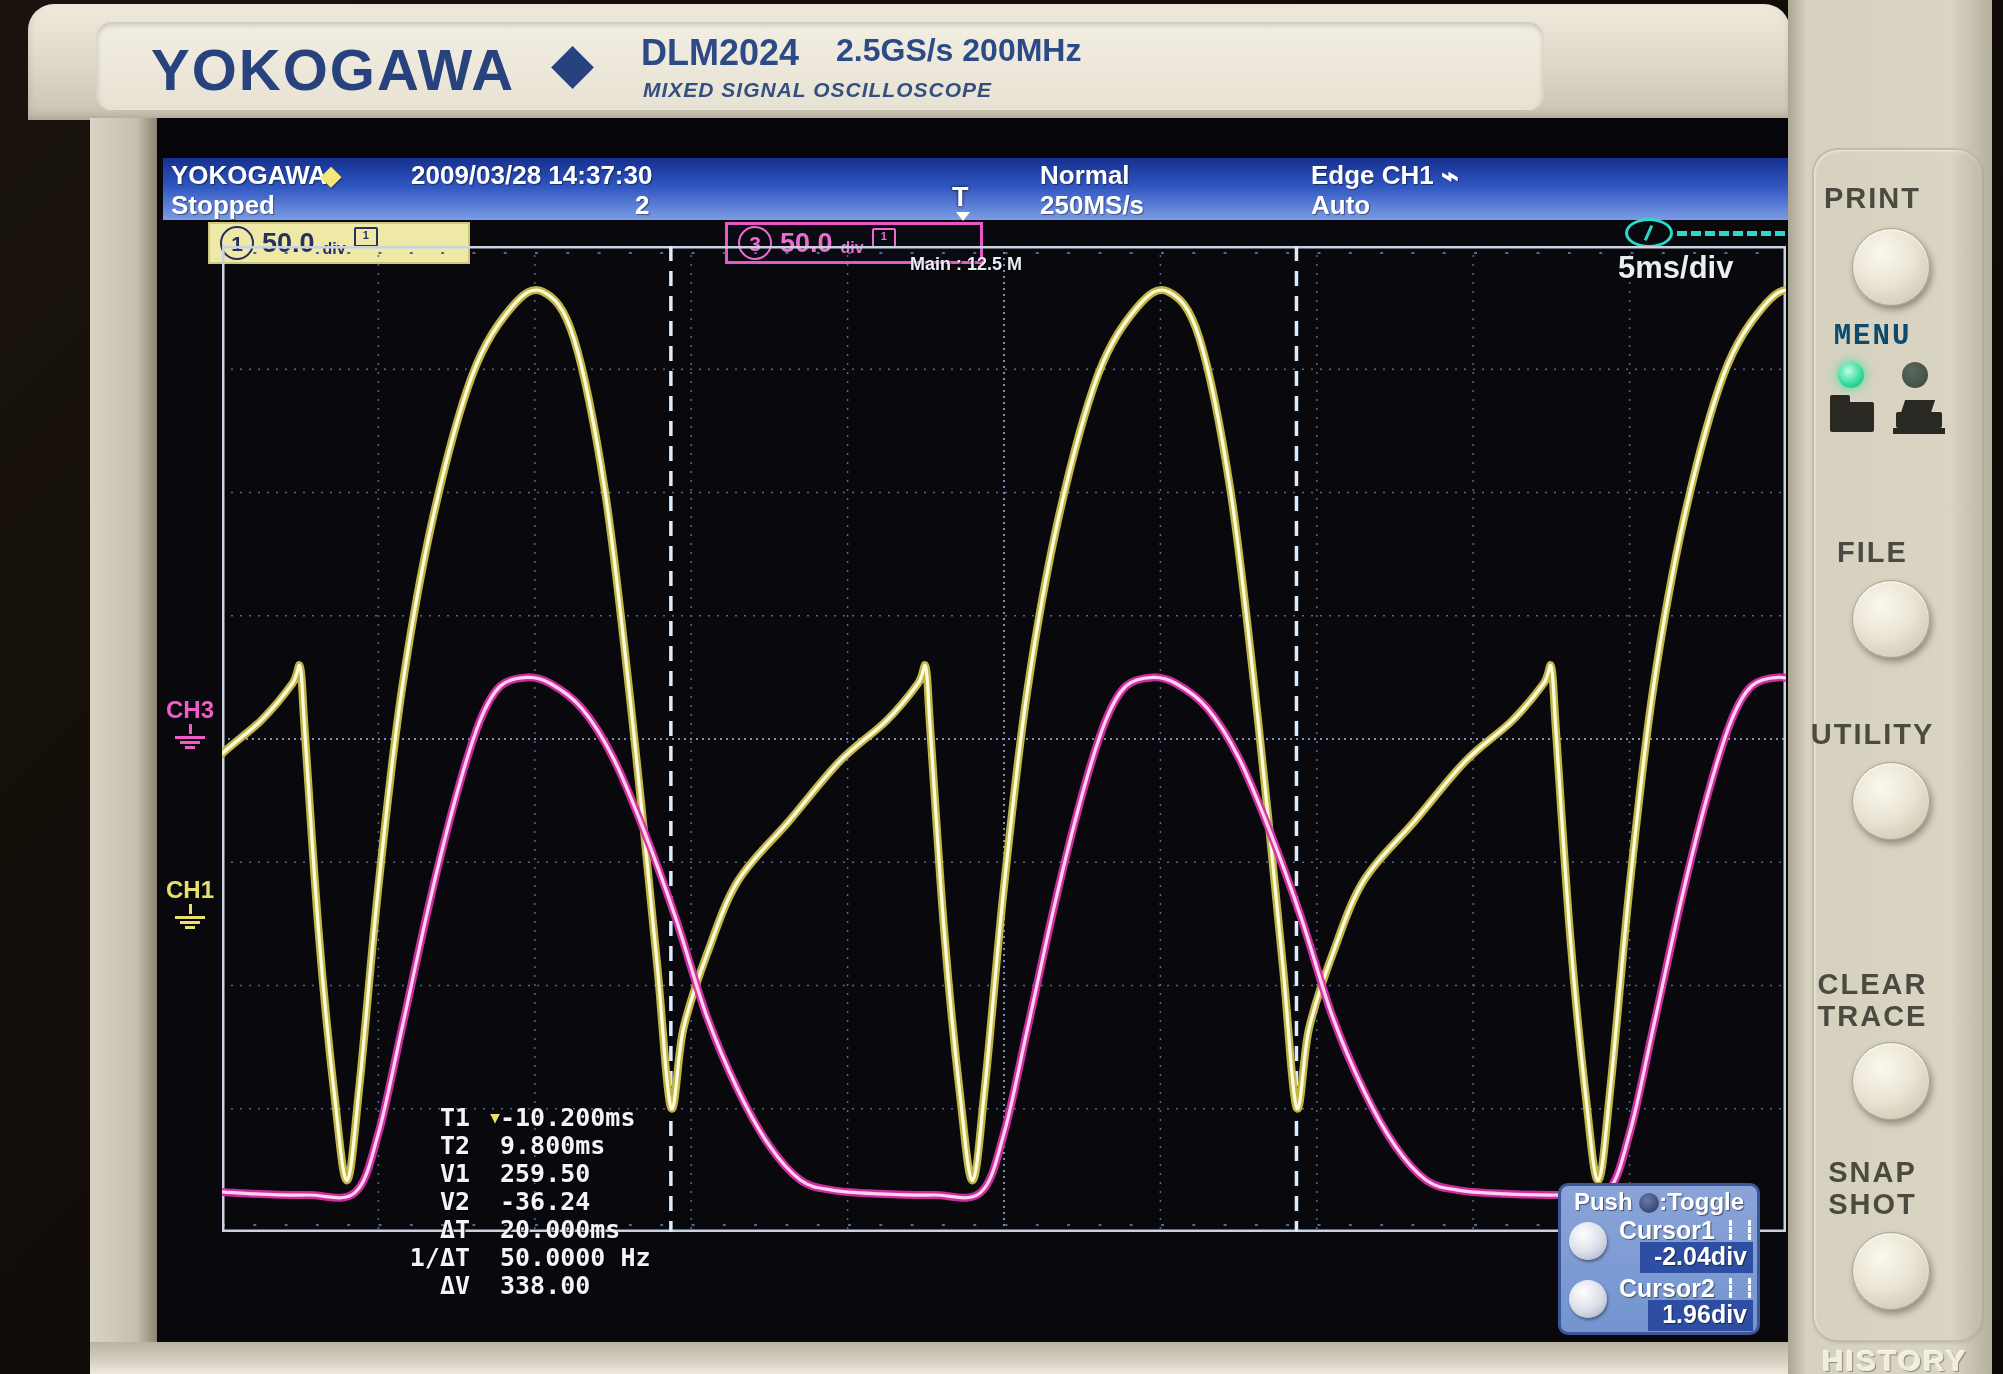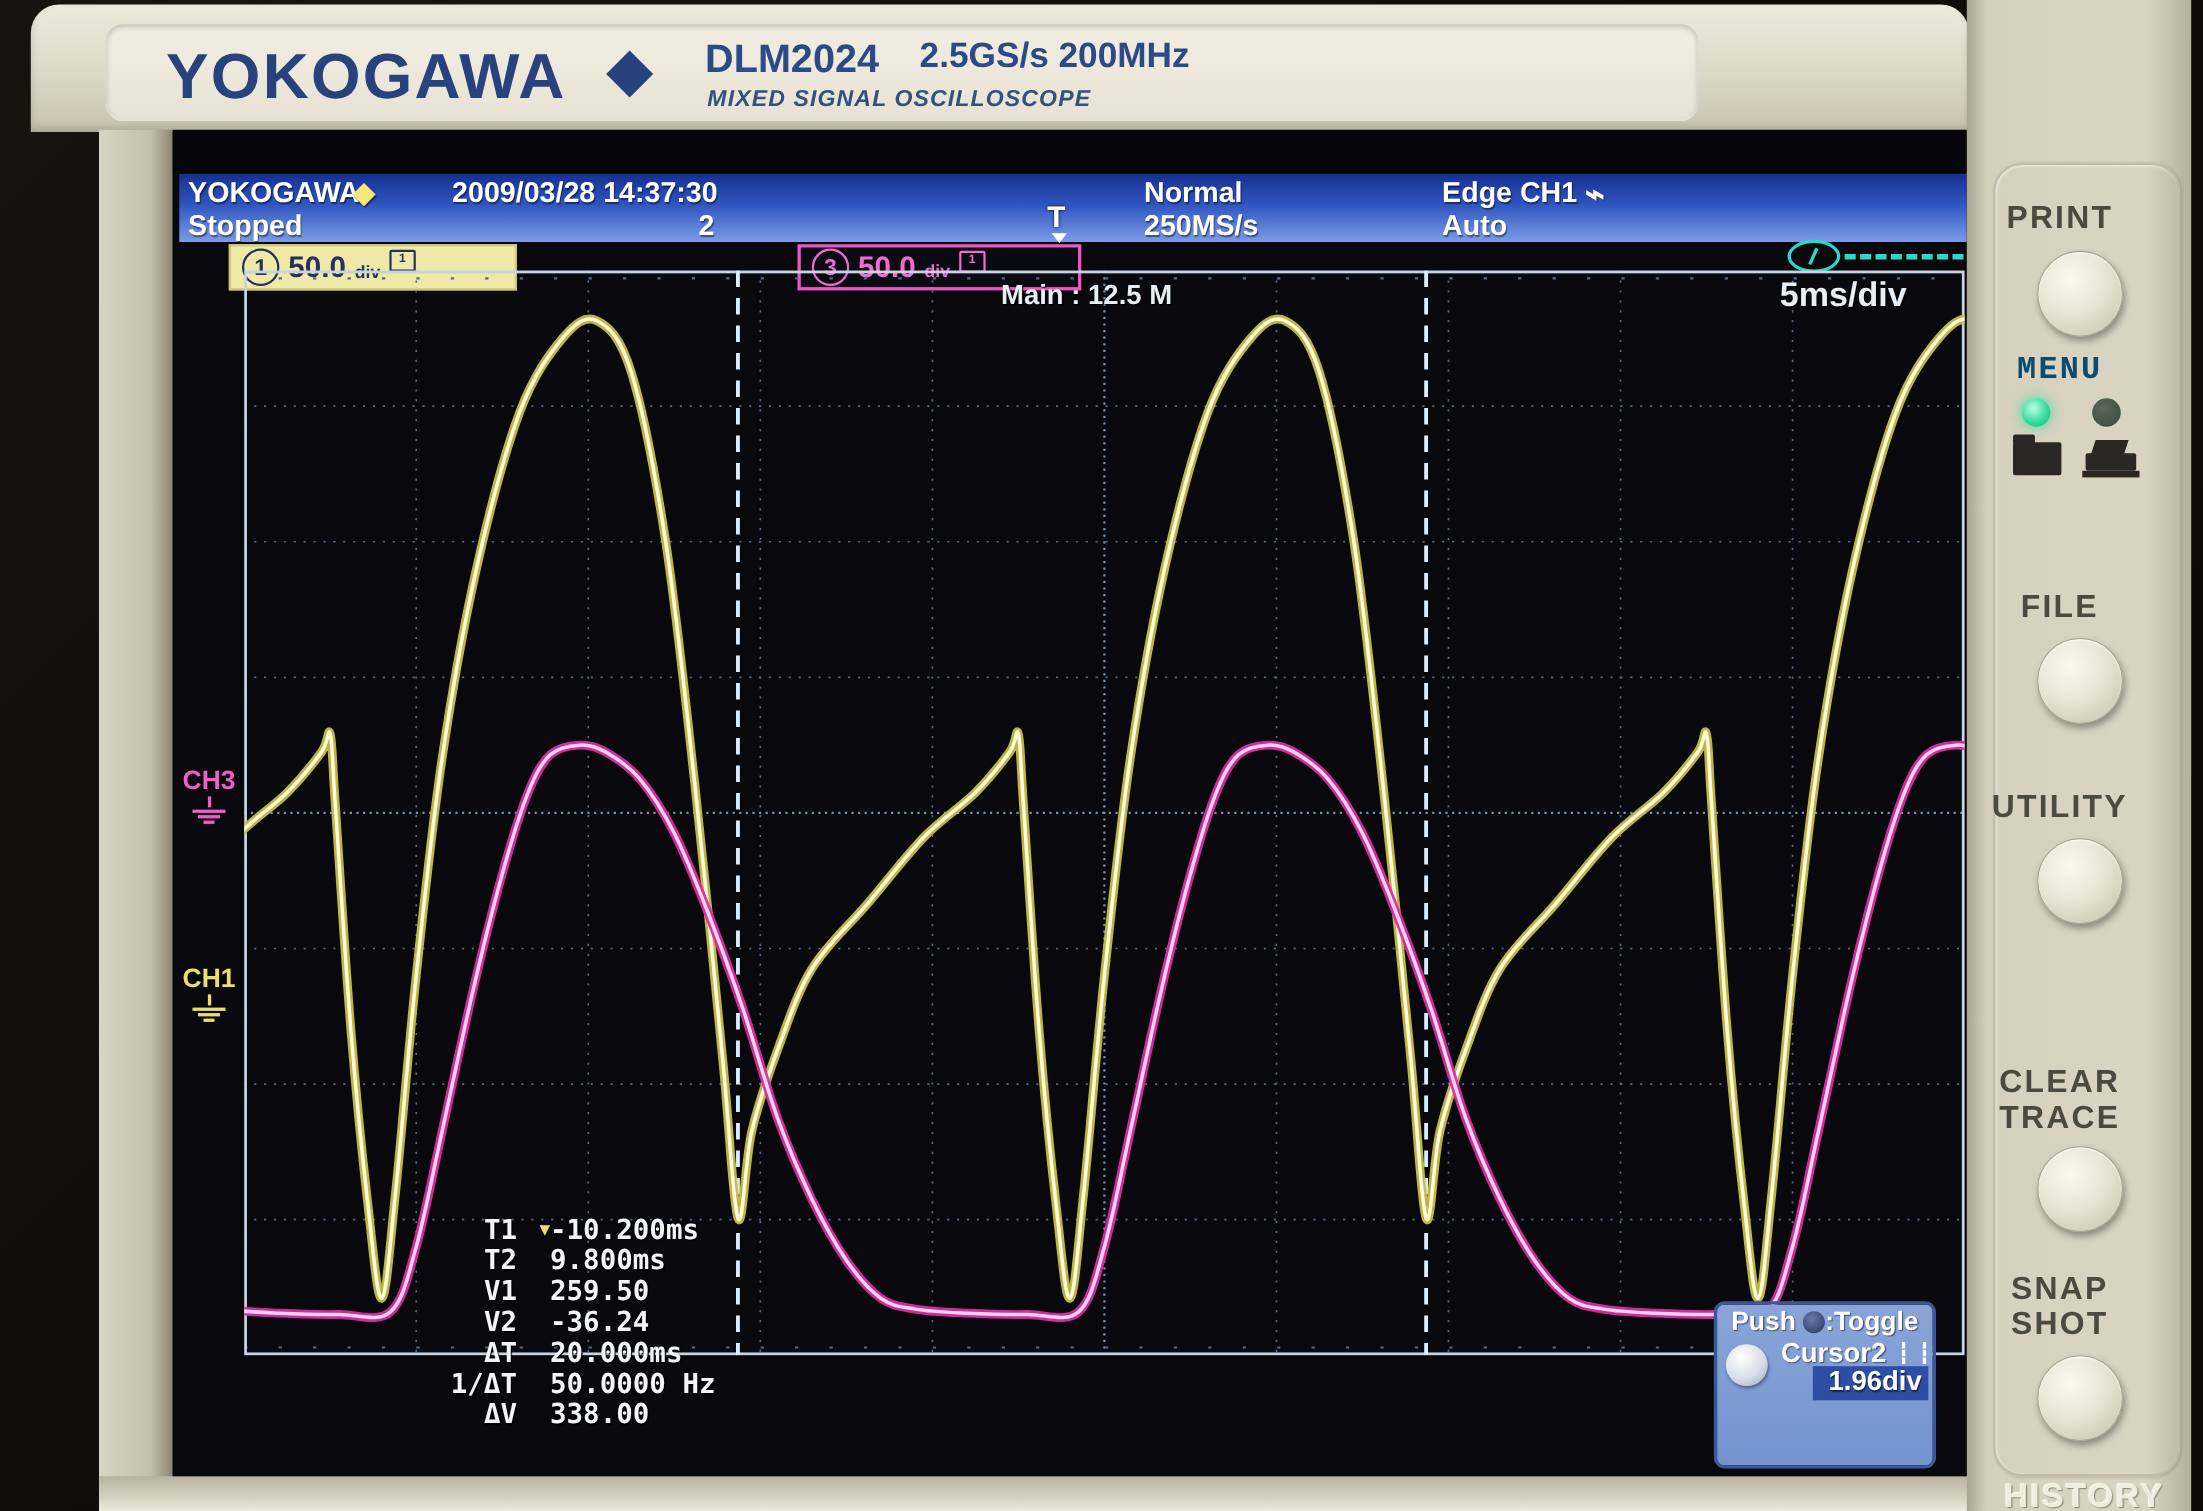--- a/index.html
+++ b/index.html
@@ -76,21 +76,21 @@
      border:3px solid #e957c4;}
   .trig-marker{position:absolute;left:795px;top:64px;color:#fff;font-weight:bold;
      font-size:27px;text-shadow:0 0 3px #000;}
   .trig-marker:after{content:"";position:absolute;left:4px;top:30px;width:0;height:0;
      border-left:7px solid transparent;border-right:7px solid transparent;border-top:9px solid #fff;}
 
   .grid-wrap{position:absolute;left:65px;top:128px;width:1564px;height:986px;}
   .grid-wrap svg{position:absolute;left:0;top:0;}
   .overlay-text{position:absolute;color:#e8eef6;font-weight:bold;white-space:nowrap;
      text-shadow:1px 1px 1px #000;}
-  .main-record{left:688px;top:8px;font-size:25px;}
+  .main-record{left:688px;top:8px;font-size:18px;}
   .tdiv{left:1396px;top:4px;font-size:31px;}
   .ch2-ind{position:absolute;left:1468px;top:100px;width:160px;height:32px;}
   .ch2-oval{position:absolute;left:0;top:0;width:48px;height:30px;border:3px solid #2bd9c9;
      border-radius:50%;box-sizing:border-box;}
   .ch2-oval:before{content:"";position:absolute;left:19px;top:4px;width:3px;height:16px;
      background:#2bd9c9;transform:rotate(24deg);}
   .ch2-dash{position:absolute;left:52px;top:13px;width:108px;border-top:5px dashed #2bd9c9;}
 
   .ch-pos{position:absolute;width:56px;text-align:center;font-weight:bold;font-size:24px;}
   .ch-pos .gnd{margin:2px auto 0;width:34px;}
@@ -267,20 +267,26 @@
       </div>
   </div>
 
   <div class="cursor-box">
     <div class="title">
       <span>Push</span>
       <span class="knobdot"></span><span>:Toggle</span>
     </div>
     <div class="cursor-row">
       <span class="knob"></span>
+      <span class="clabel">Cursor1</span>
+      <span class="cicon"></span>
+      <span class="cval">-2.04div</span>
+    </div>
+    <div class="cursor-row">
+      <span class="knob"></span>
       <span class="clabel">Cursor2</span>
       <span class="cicon"></span>
       <span class="cval">1.96div</span>
     </div>
   </div>
 </div>
 
 <div class="bezel-right"></div>
 <div class="side-panel"></div>
 

